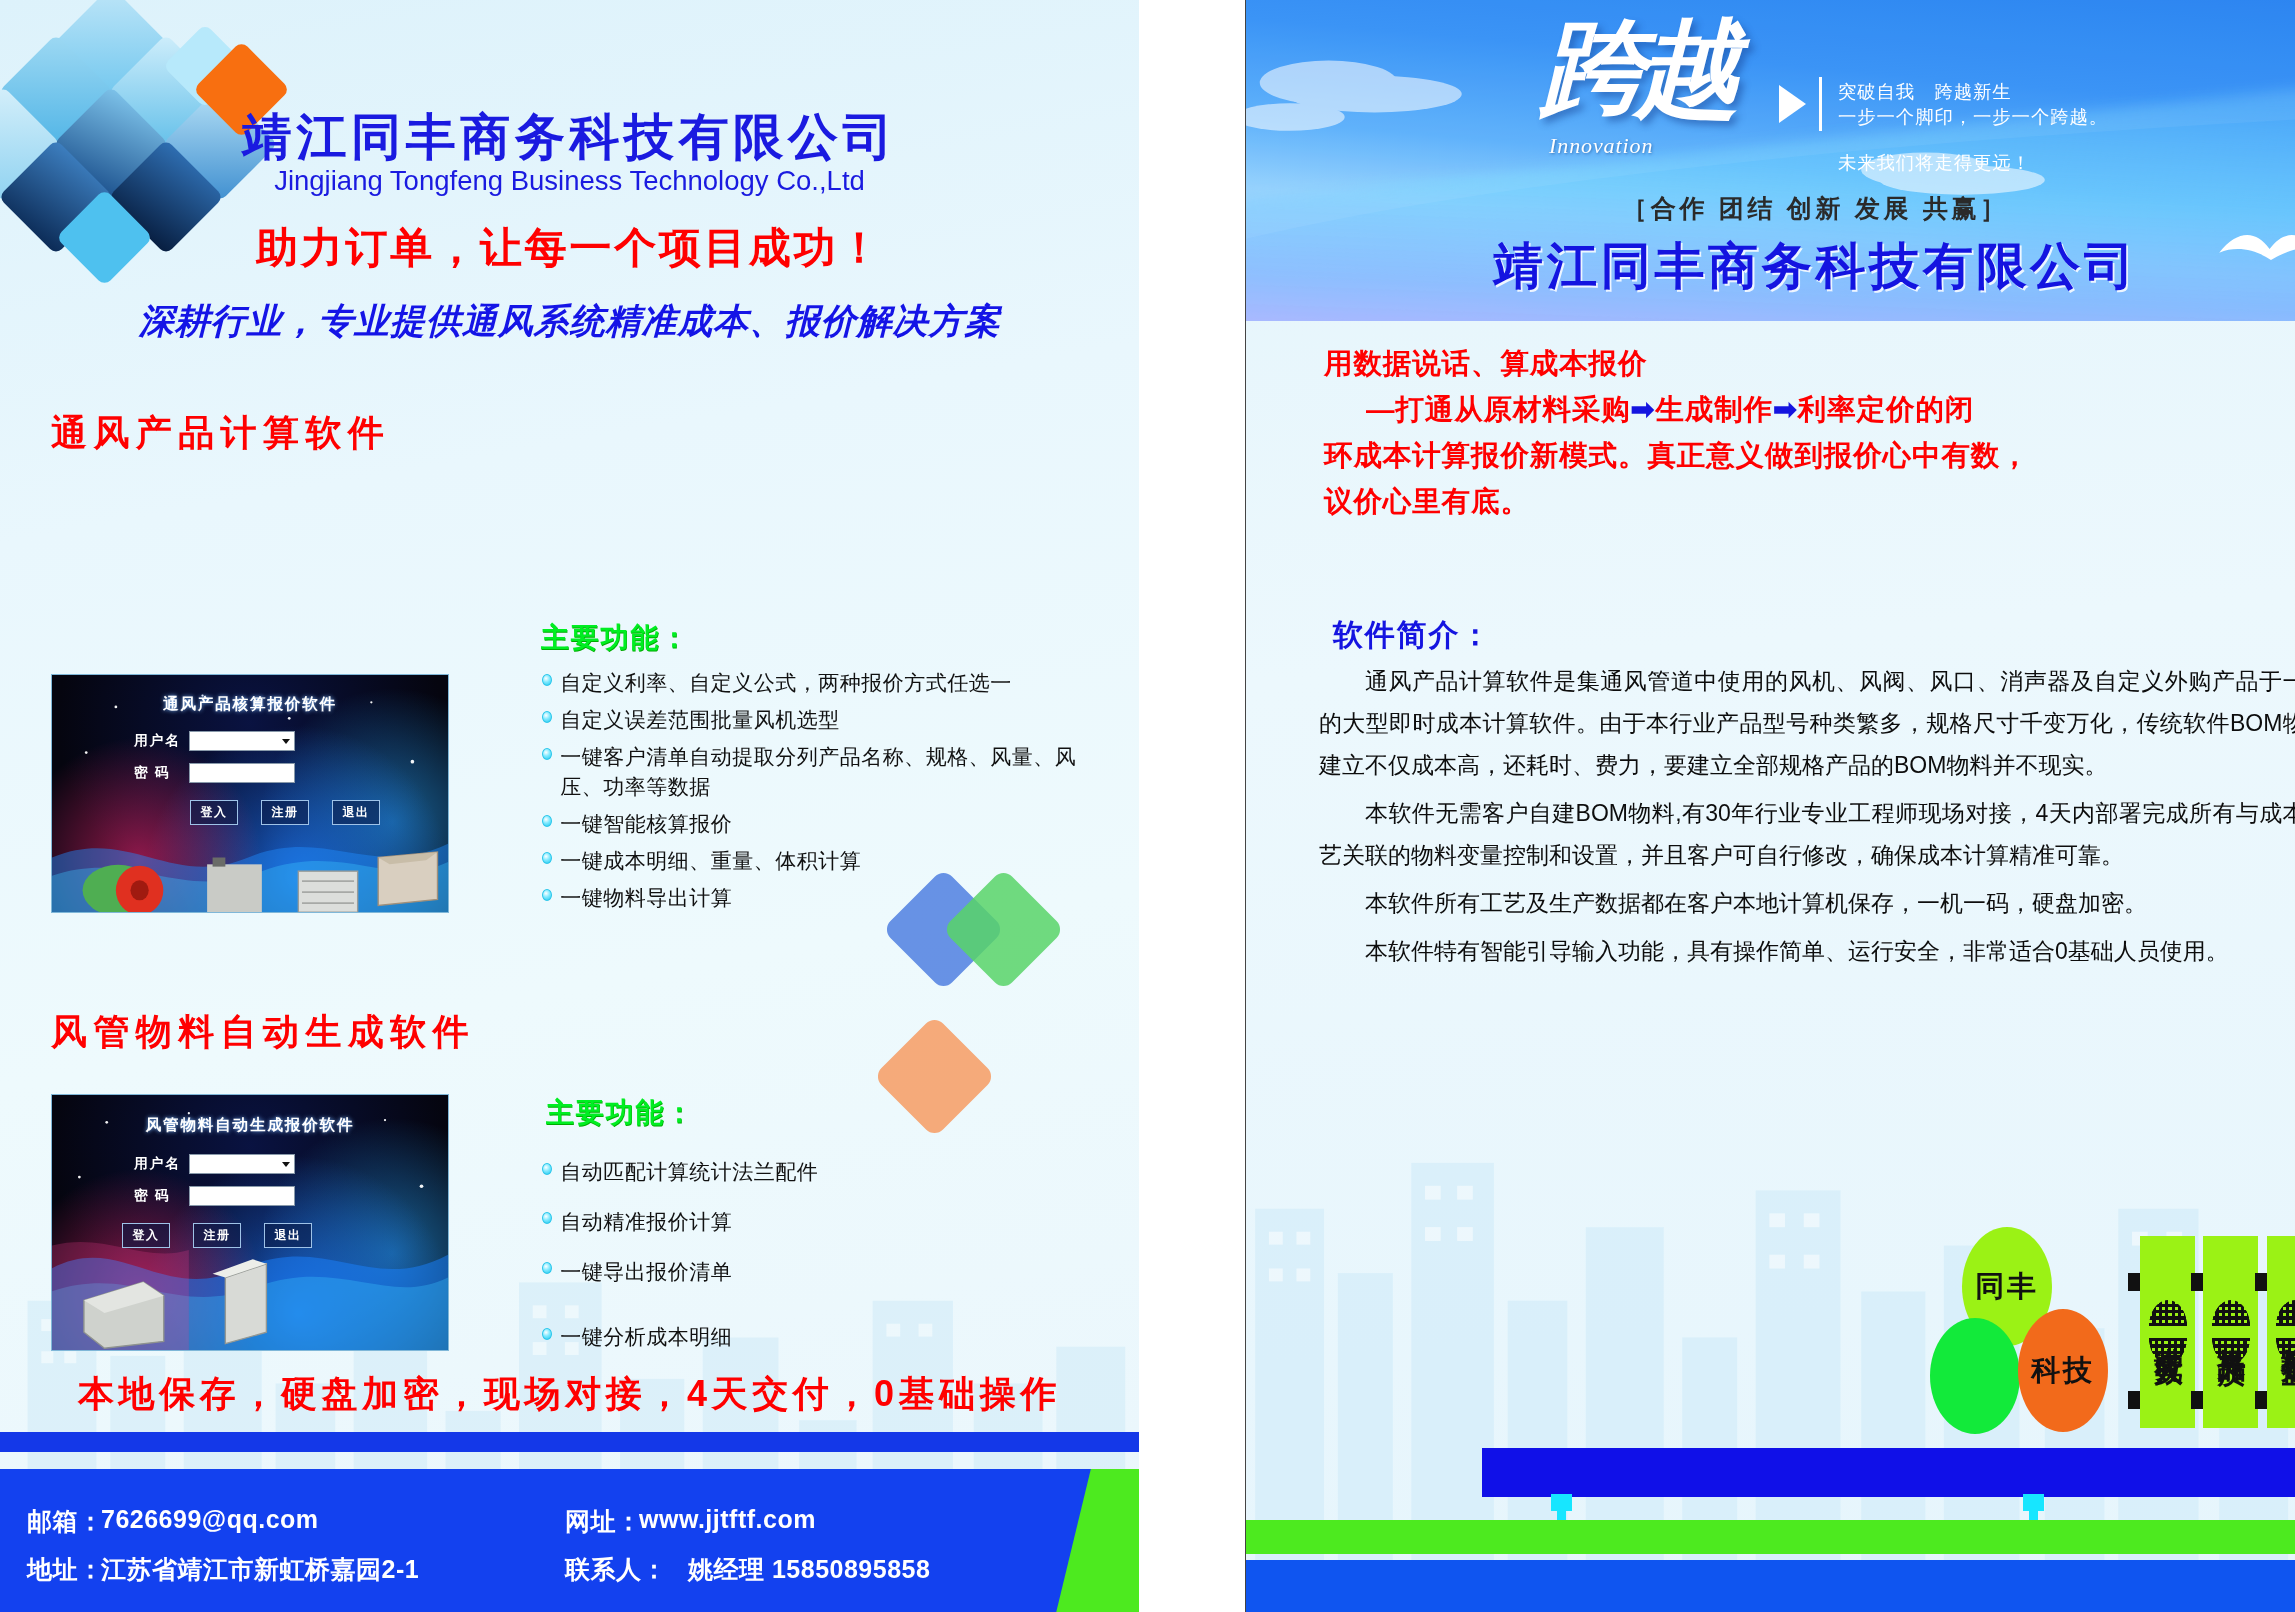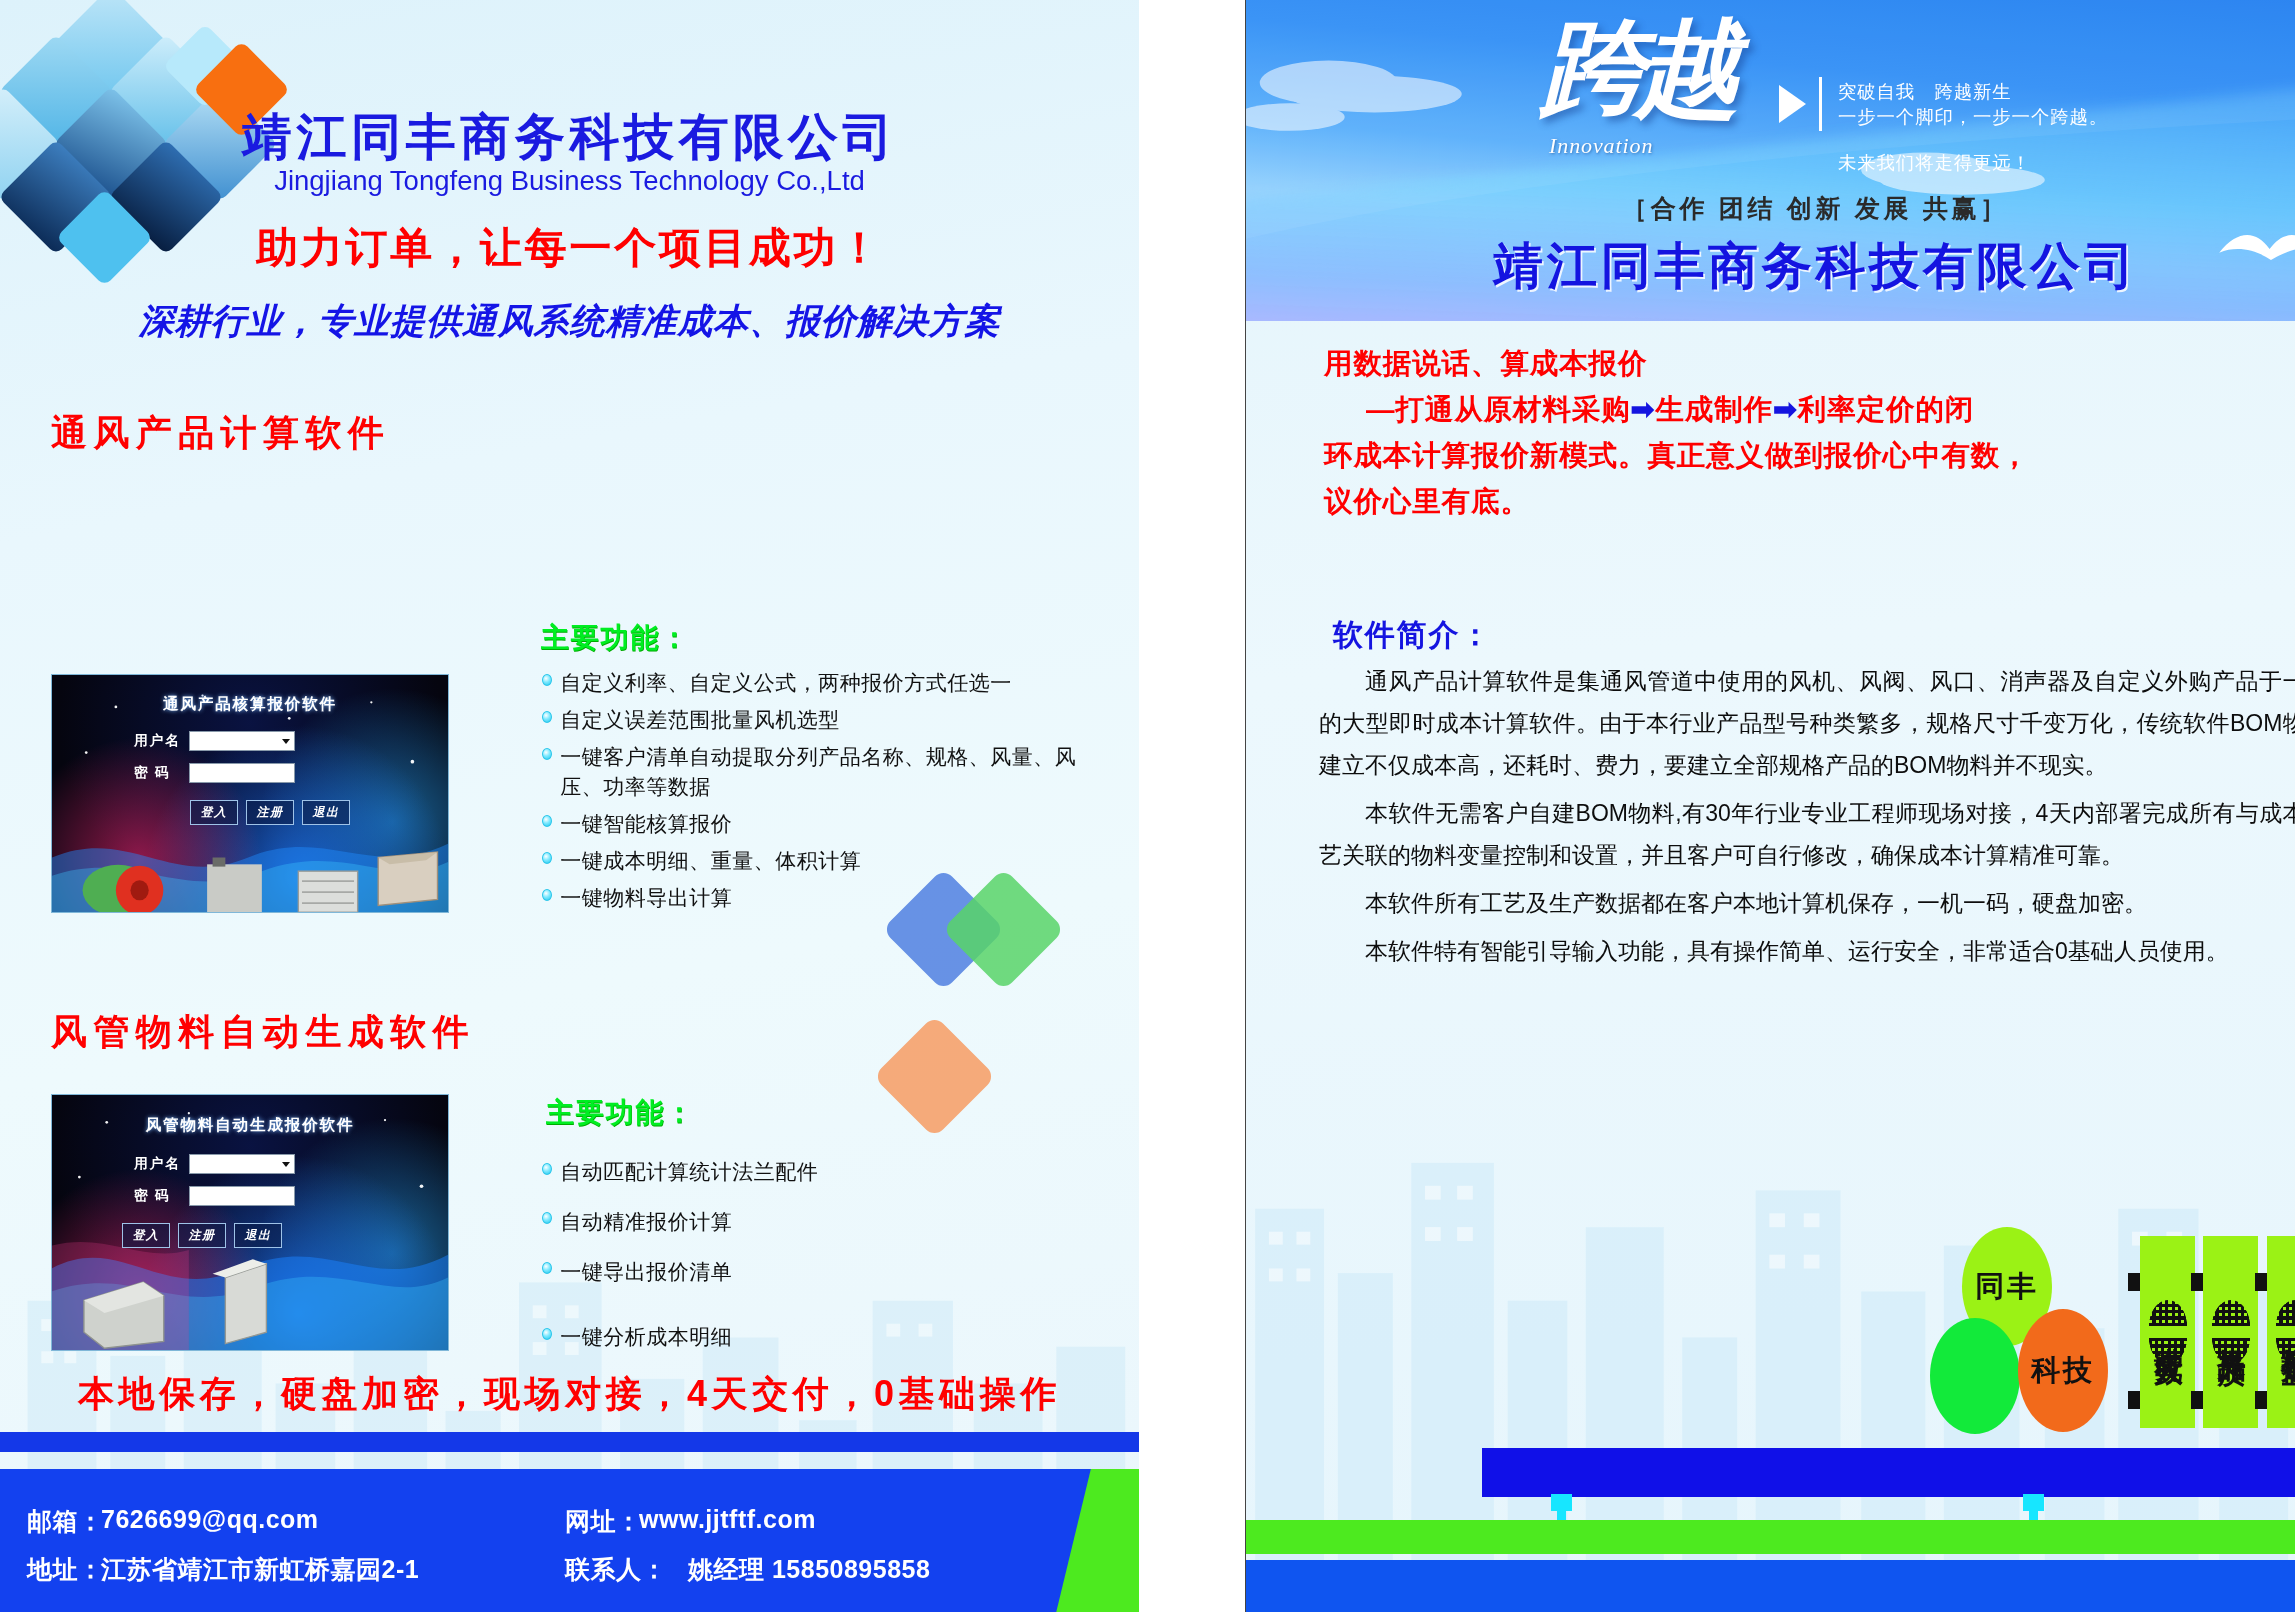--- a/index.html
+++ b/index.html
@@ -79,21 +79,21 @@
     color:#ffffff; font-size:15.6px; font-weight:bold; letter-spacing:1.8px;
     font-family:"Liberation Serif", serif; text-shadow:0 0 4.6px #7ab7ff;
   }
   .fld-row{ position:absolute; display:flex; align-items:center; }
   .fld-lab{ color:#fff; font-size:13.8px; font-weight:bold; font-family:"Liberation Serif", serif; letter-spacing:1.8px; width:55px; }
   .fld-box{ background:#fff; border:0.9px solid #8899aa; height:20px; width:106px; position:relative; }
   .fld-box.has-caret:after{
     content:""; position:absolute; right:3.7px; top:7.3px;
     border-left:4.1px solid transparent; border-right:4.1px solid transparent; border-top:5.5px solid #111;
   }
-  .btn-row{ position:absolute; display:flex; gap:8px;font-style:italic; }
+  .btn-row{ position:absolute; display:flex; gap:23px; }
   .sbtn{
     width:48px; height:25px; border:0.9px solid #9fc3e8; background:rgba(10,25,70,.55);
     color:#fff; font-size:12px; font-weight:bold; display:flex; align-items:center; justify-content:center;
     font-family:"Liberation Serif", serif; letter-spacing:1.4px;
   }
 
   .feat-head{
     position:absolute; font-size:28px; font-weight:bold; color:#00ee22; letter-spacing:1.8px;
     text-shadow:0.5px 0.5px 0 #0a0;
   }

